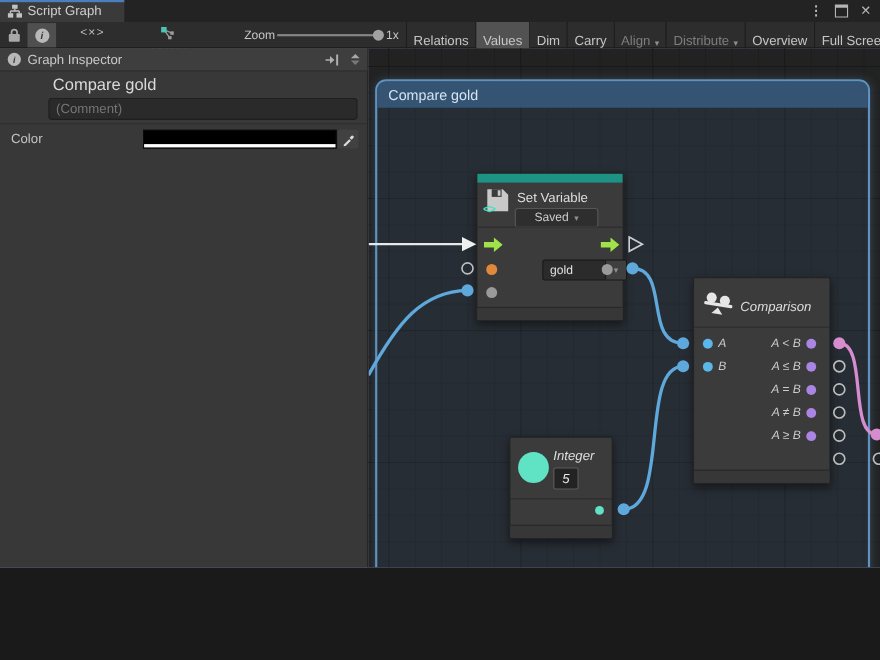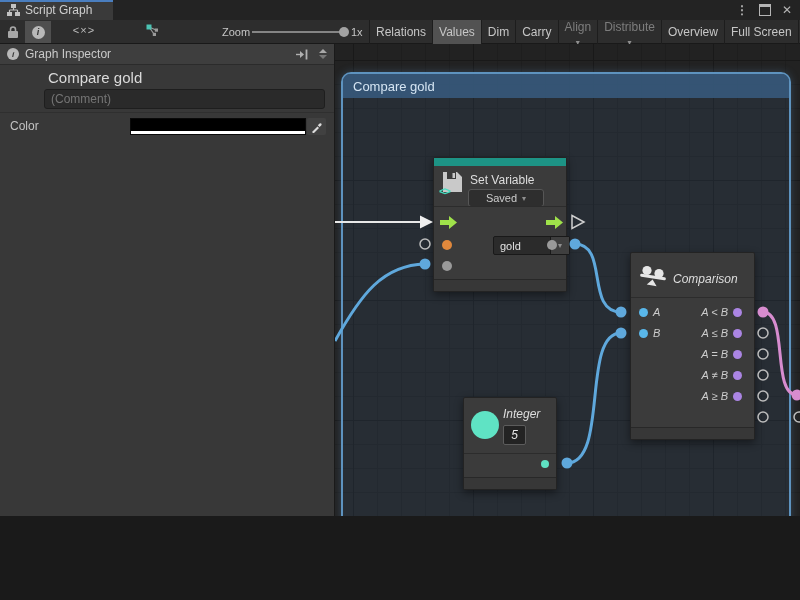--- a/index.html
+++ b/index.html
@@ -25,23 +25,23 @@
   .info-circle{width:13px;height:13px;border-radius:50%;background:#b9b9b9;color:#343434;
                font-size:9px;font-weight:bold;display:flex;align-items:center;justify-content:center;font-style:italic;}
   .tb-code{position:absolute;left:66px;top:4px;width:36px;text-align:center;color:#bdbdbd;font-size:11px;letter-spacing:1px;}
   .tb-enemy{position:absolute;left:136px;top:4px;display:flex;align-items:center;gap:5px;font-size:11px;flex-direction:column;}
   .tb-zoomlabel{position:absolute;left:222px;top:6px;font-size:11px;}
   .tb-slider{position:absolute;left:252px;top:11px;width:92px;height:2px;background:#858585;}
   .tb-handle{position:absolute;right:-5px;top:-4px;width:10px;height:10px;border-radius:50%;background:#a2a2a2;}
   .tb-zoomval{position:absolute;left:351px;top:6px;font-size:11px;}
   .tb-sep{position:absolute;left:369px;top:0;width:1px;height:24px;background:#1d1d1d;}
   .tb-buttons{position:absolute;left:370px;top:0;right:0;height:24px;display:flex;}
-  .tb-btn{display:flex;align-items:center;padding:0 6px;border-right:1px solid #1d1d1d;white-space:nowrap;gap:4px;}
+  .tb-btn{display:flex;align-items:flex-end;padding:0 6px;border-right:1px solid #1d1d1d;white-space:nowrap;gap:4px;}
   .tb-btn.active{background:#525252;}
-  .tb-btn.disabled{color:#7d7d7d;flex-direction:column;}
+  .tb-btn.disabled{color:#7d7d7d;}
   .caret{font-size:8px;color:#8f8f8f;}
   
   .inspector{position:absolute;left:0;top:44px;width:335px;bottom:0;background:#383838;
              border-right:1px solid #1a1a1a;box-sizing:border-box;}
   .insp-header{position:absolute;left:0;top:0;right:0;height:20px;background:#3e3e3e;
                border-bottom:1px solid #2b2b2b;display:flex;align-items:center;gap:6px;
                padding:0 7px;font-size:12px;color:#c9c9c9;}
   .insp-spacer{flex:1;}
   .scrubber{display:flex;flex-direction:column;gap:2px;margin-left:4px;}
   .tri-up{width:0;height:0;border-left:4px solid transparent;border-right:4px solid transparent;border-bottom:4px solid #a8a8a8;}

